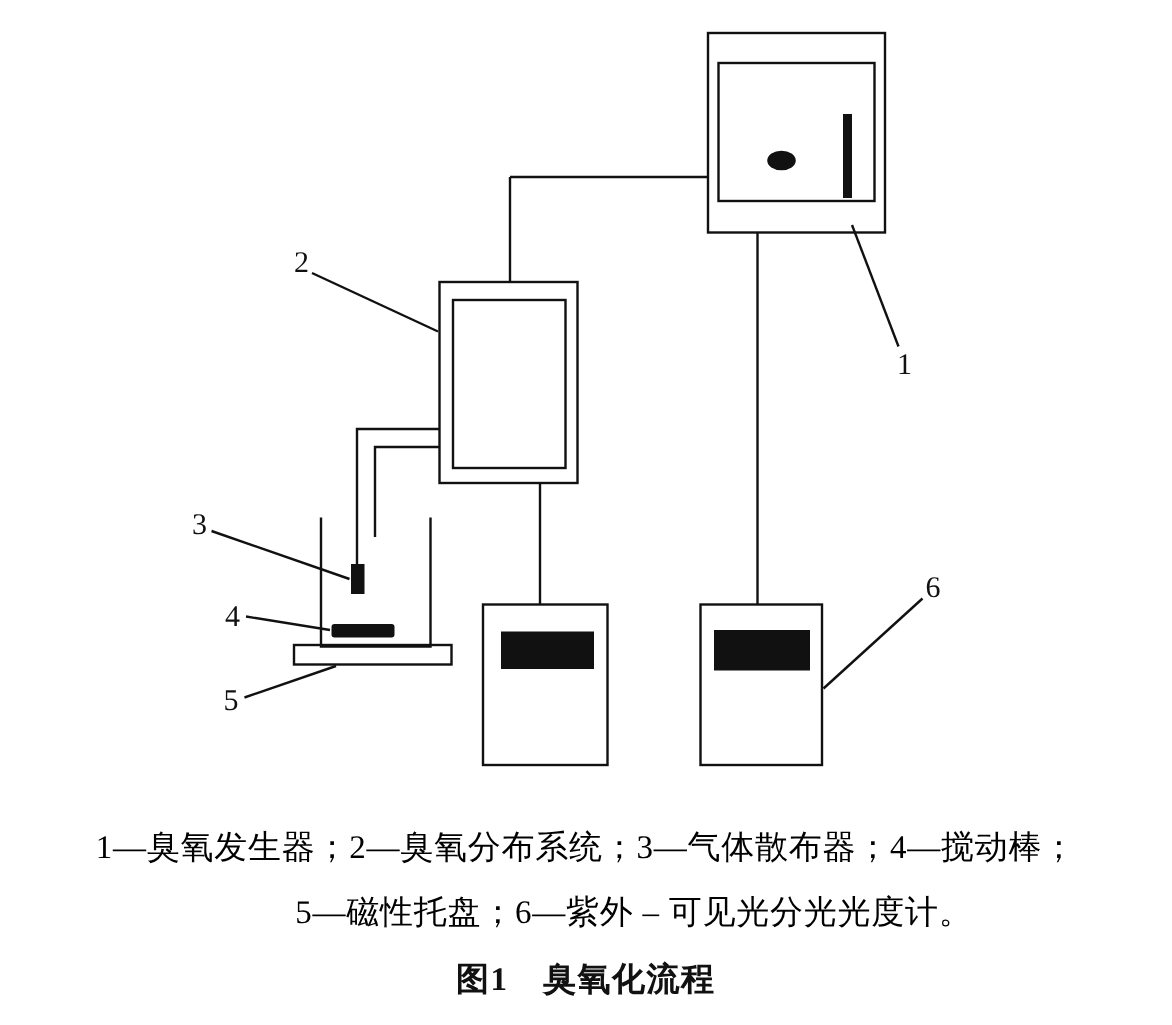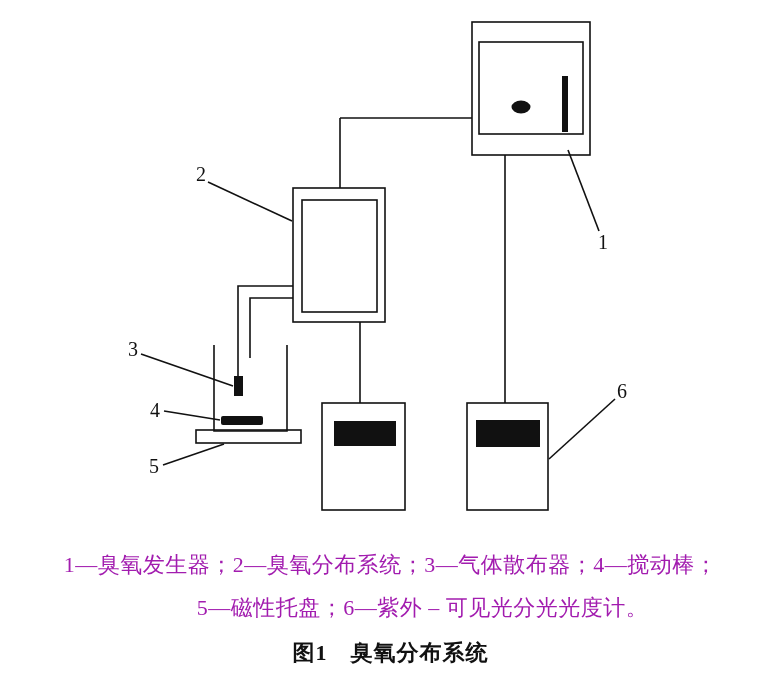--- a/index.html
+++ b/index.html
@@ -26,21 +26,21 @@
     font-size: 20px;
     fill: #111111;
   }
   .caption {
     position: absolute;
     left: 0;
     width: 781px;
     text-align: center;
     font-size: 22px;
     line-height: 1.25;
-    color: #a21caf;
+    color: #000000;
     letter-spacing: 0.5px;
   }
   .caption-1 { top: 551px; }
   .caption-2 { top: 594px; padding-left: 32px; }
   .fig-title {
     position: absolute;
     left: 0;
     top: 638px;
     width: 781px;
     text-align: center;
@@ -94,15 +94,15 @@
     <text x="598" y="249" stroke="none">1</text>
     <text x="196" y="181" stroke="none">2</text>
     <text x="128" y="356" stroke="none">3</text>
     <text x="150" y="417" stroke="none">4</text>
     <text x="149" y="473" stroke="none">5</text>
     <text x="617" y="398" stroke="none">6</text>
   </svg>
 
   <div class="caption caption-1">1—臭氧发生器；2—臭氧分布系统；3—气体散布器；4—搅动棒；</div>
   <div class="caption caption-2">5—磁性托盘；6—紫外 – 可见光分光光度计。</div>
-  <div class="fig-title">图1　臭氧分布系统</div>
+  <div class="fig-title">图1　臭氧化流程</div>
 
 </div>
 
 </body></html>

